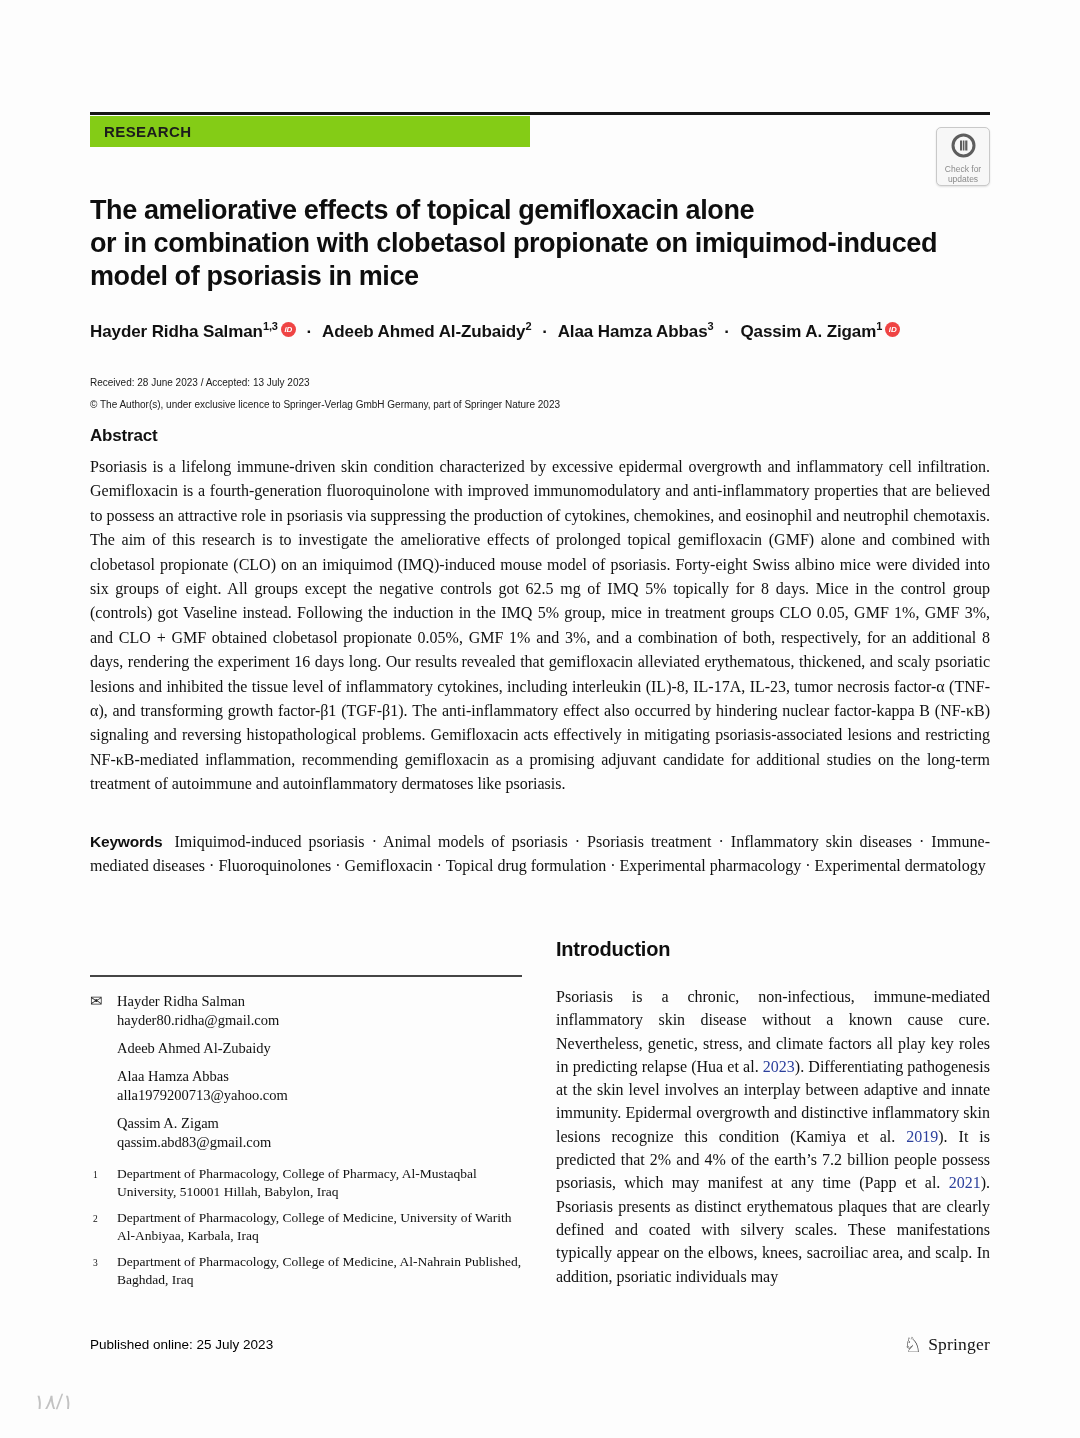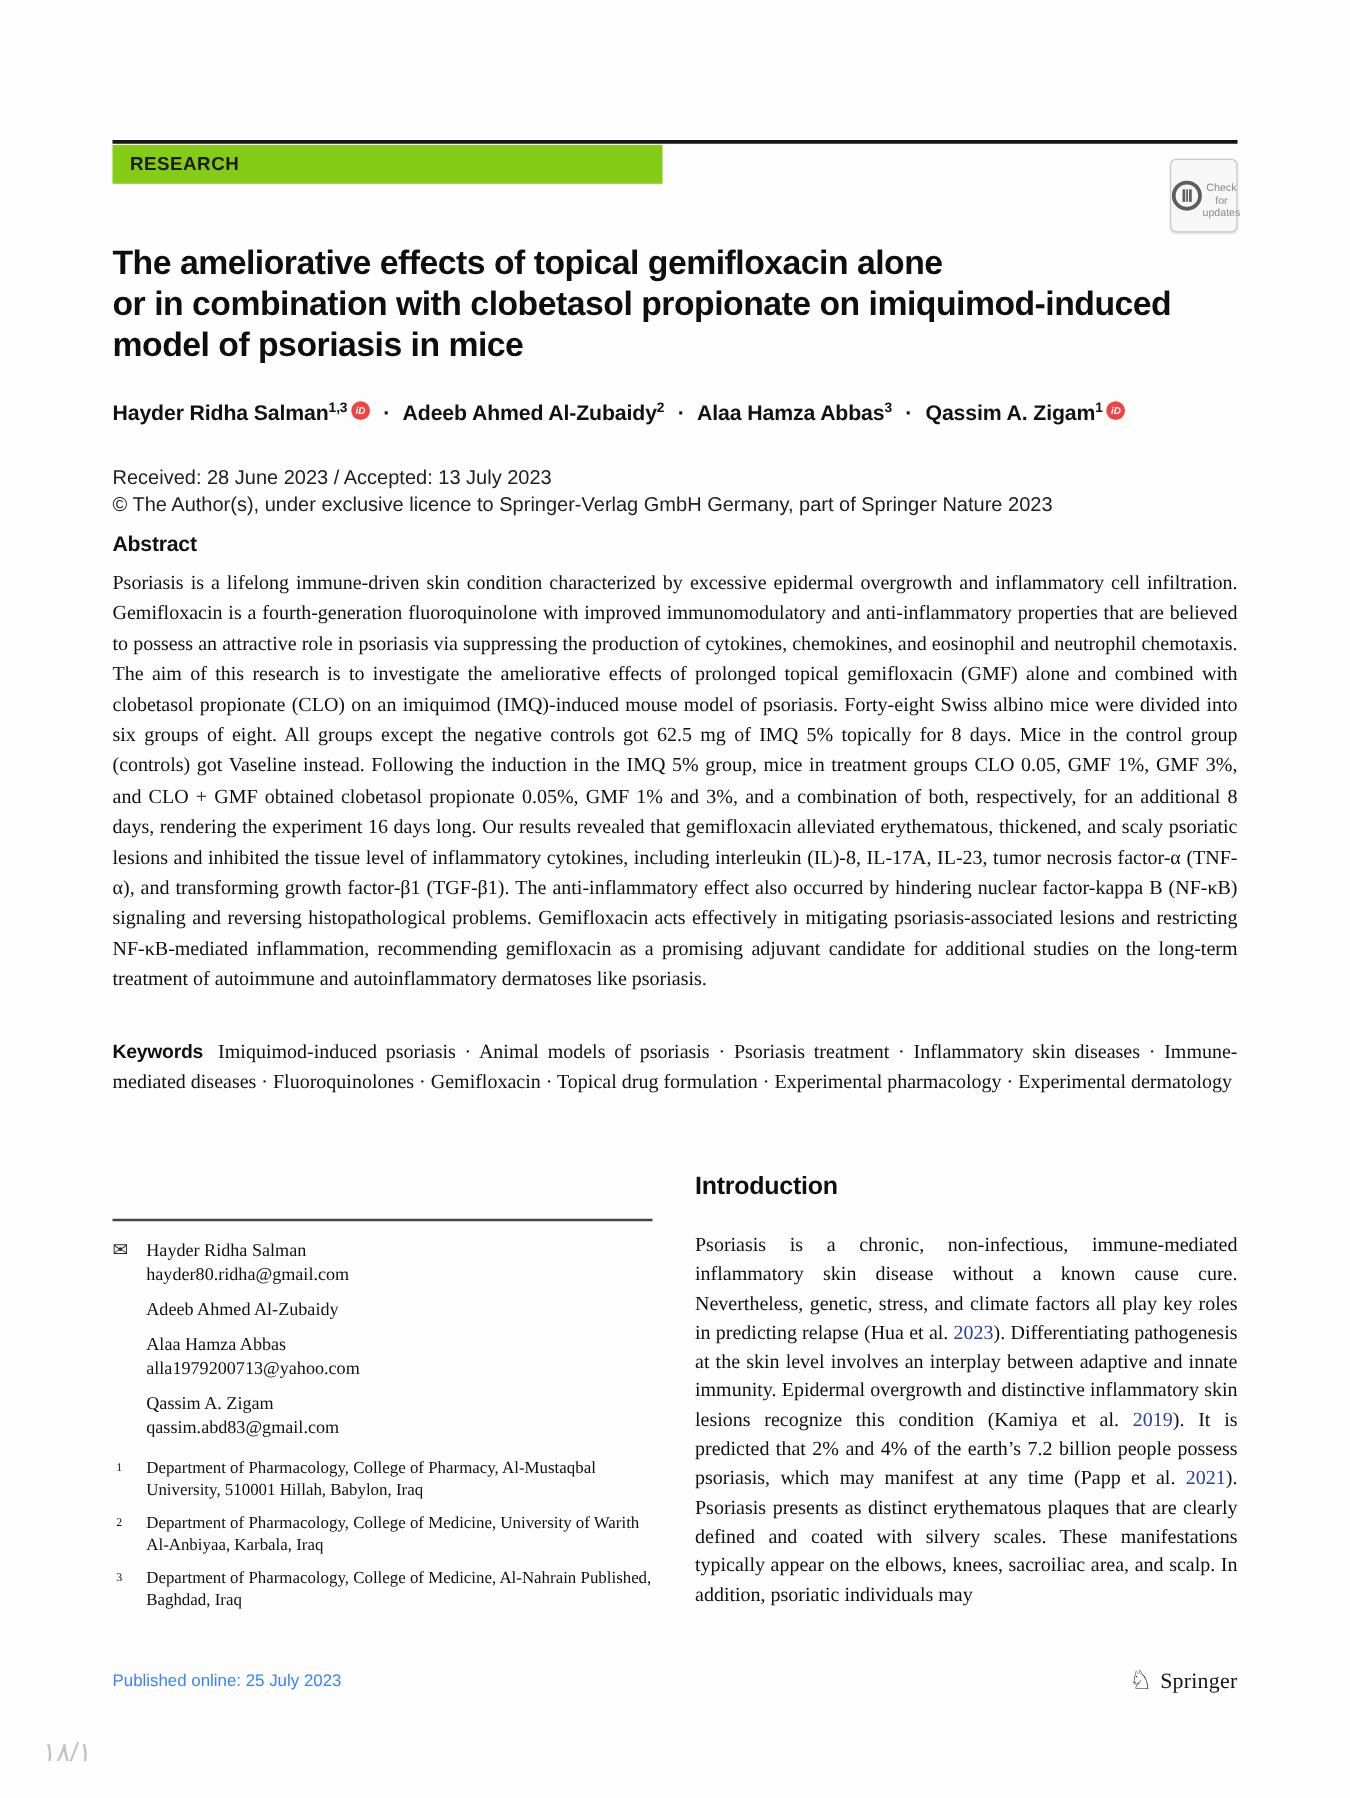--- a/index.html
+++ b/index.html
@@ -23,21 +23,21 @@
     position: absolute; left: 90px; top: 116px; width: 440px; height: 31px;
     background: #84cc16; color: #1c1c1c;
     font-size: 15px; font-weight: 700; letter-spacing: 0.4px;
     line-height: 31px; padding-left: 14px;
   }
 
   .check-badge {
     position: absolute; left: 936px; top: 127px; width: 54px; height: 59px;
     border: 1px solid #c9c9c9; border-radius: 5px; background: #f7f7f7;
     box-shadow: 0 1px 2px rgba(0,0,0,0.12);
-    display: flex; align-items: center;
+    display: flex; flex-direction: column; align-items: center;
     padding-top: 5px; cursor: pointer;
   }
   .check-badge .btxt {
     font-size: 8.5px; line-height: 10px; color: #8a8a8a; text-align: center;
     white-space: pre-line; margin-top: 2px;
   }
 
   
   .title {
     position: absolute; left: 90px; top: 194px; width: 910px;
@@ -49,21 +49,21 @@
     font-size: 17px; font-weight: 700; color: #111; letter-spacing: -0.1px;
   }
   .authors sup { font-size: 11px; font-weight: 700; }
   .author-sep { margin: 0 6px; font-weight: 700; }
   .orcid-badge {
     display: inline-block; width: 15px; height: 15px; border-radius: 50%;
     background: #ef4444; color: #ffffff; font-size: 8px; font-weight: 700;
     line-height: 15px; text-align: center; vertical-align: 5px; margin-left: 3px;
     cursor: pointer; font-style: italic;
   }
-  .dates { position: absolute; left: 90px; top: 372px; width: 900px; font-size: 16px; line-height: 21.5px; color: #202020; }
+  .dates { position: absolute; left: 90px; top: 372px; width: 900px; font-size: 10px; line-height: 21.5px; color: #202020; }
 
   
   .abstract { position: absolute; left: 90px; top: 426px; width: 900px; }
   .abstract h2 { font-size: 17px; font-weight: 700; color: #111; margin-bottom: 9px; letter-spacing: -0.2px; }
   .abstract p { font-family: "Liberation Serif", serif; font-size: 16px; line-height: 24.4px; text-align: justify; color: #101010; }
 
   .keywords { position: absolute; left: 90px; top: 830px; width: 900px; font-family: "Liberation Serif", serif; font-size: 16px; line-height: 24.4px; color: #101010; text-align: justify; }
   .kw-label { font-family: "Liberation Sans", sans-serif; font-size: 15.5px; font-weight: 700; margin-right: 12px; letter-spacing: -0.2px; }
 
   
@@ -79,21 +79,21 @@
   .affils { margin-top: 13px; }
   .affil { position: relative; padding-left: 27px; margin-bottom: 8px; font-family: "Liberation Serif", serif; font-size: 13.5px; line-height: 18px; color: #101010; }
   .affil sup { position: absolute; left: 3px; top: 1px; font-size: 9.5px; }
 
   .col-right h2 { font-size: 20px; font-weight: 700; color: #0e0e0e; padding-top: 3px; margin-bottom: 24px; letter-spacing: -0.2px; }
   .col-right p { font-family: "Liberation Serif", serif; font-size: 16px; line-height: 23.3px; text-align: justify; color: #101010; }
   .cite { color: #2b3f9c; cursor: pointer; }
 
   
   .footer { position: absolute; left: 90px; top: 1334px; width: 900px; display: flex; justify-content: space-between; align-items: center; }
-  .published { font-size: 13.5px; color: #3b82f6; }
+  .published { font-size: 13.5px; color: #000000; }
   .springer { display: flex; align-items: center; gap: 6px; }
   .springer .knight { font-size: 21px; line-height: 21px; color: #141414; }
   .springer .word { font-family: "Liberation Serif", serif; font-size: 17.5px; color: #141414; letter-spacing: 0.2px; }
 
   .page-mark { position: absolute; left: 34px; top: 1390px; font-size: 21px; color: #c2c2c2; transform: skewX(-6deg); direction: ltr; }
 </style>
 </head>
 <body>
 
 <div class="page">

